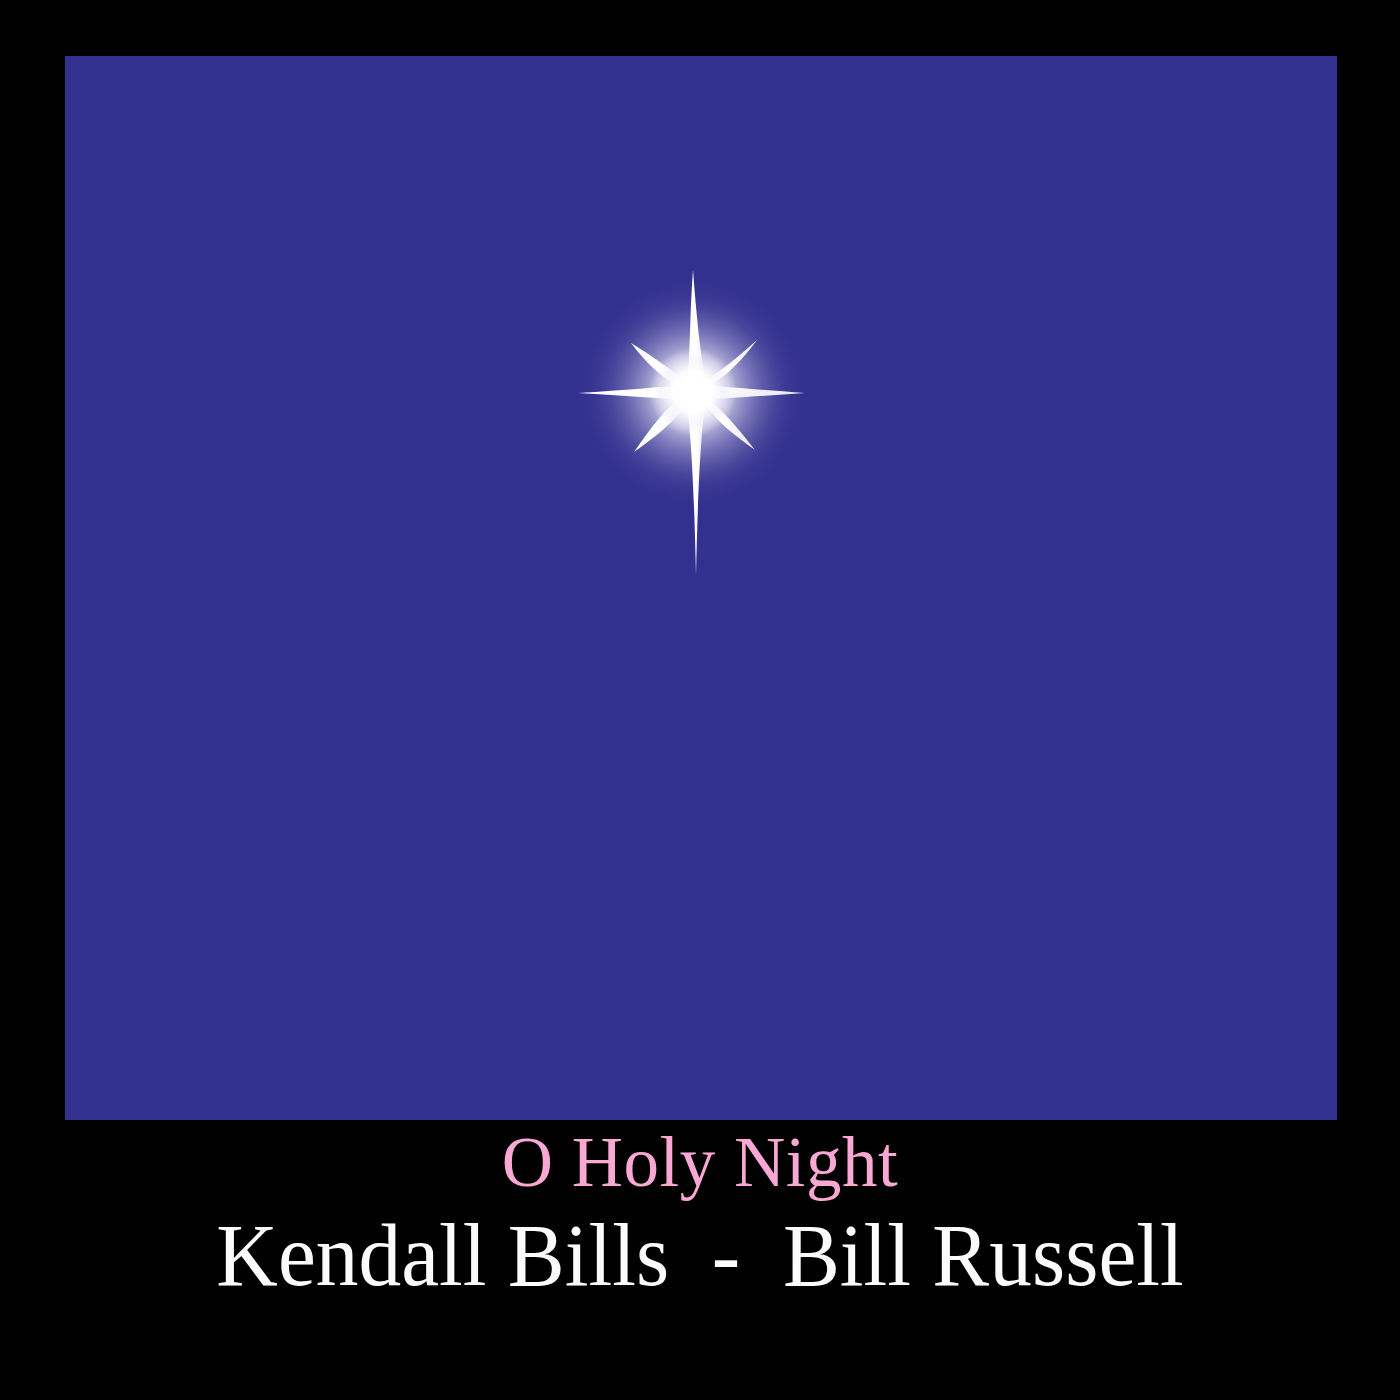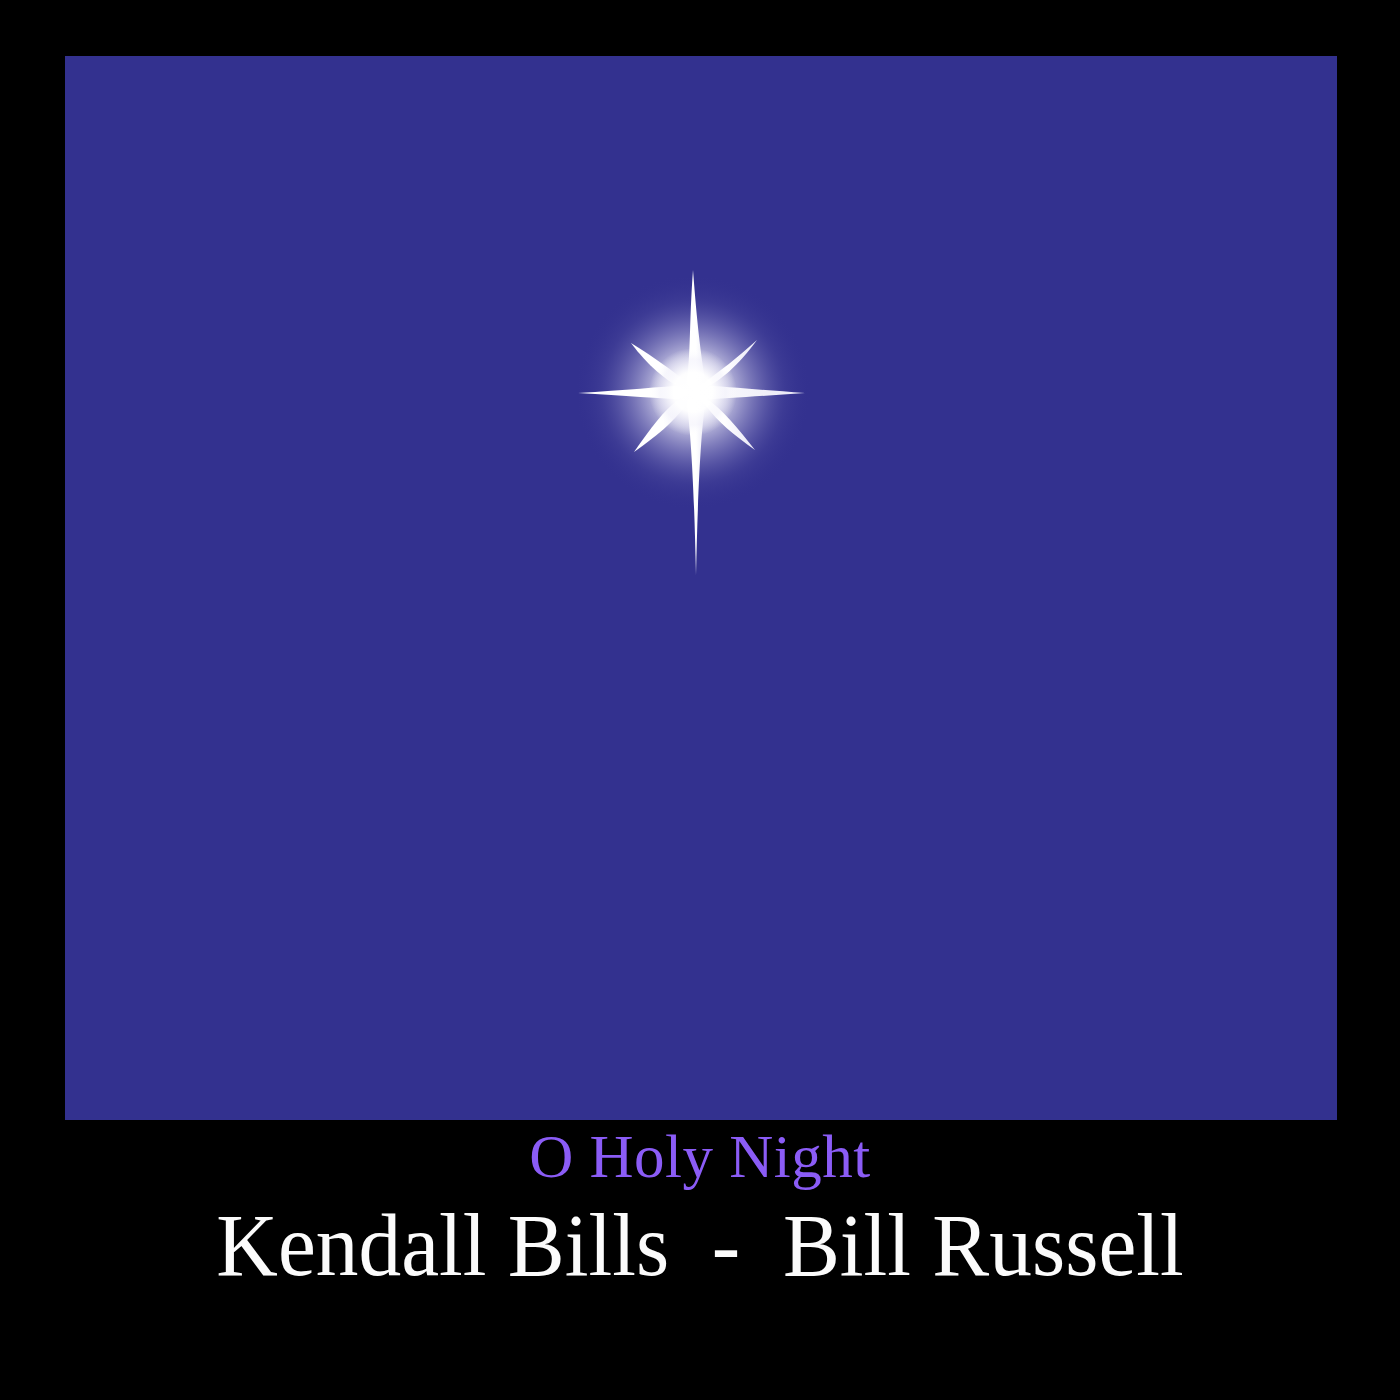--- a/index.html
+++ b/index.html
@@ -47,25 +47,25 @@
   #caption {
     position: absolute;
     left: 0;
     top: 1126px;
     width: 1400px;
     text-align: center;
     color: #ffffff;
   }
   #album-title {
     display: block;
-    font-size: 61px;
+    font-size: 71px;
     line-height: 1.02;
     font-weight: 400;
     letter-spacing: 0.5px;
-    color: #8b5cf6;
+    color: #f9a8d4;
     margin: 0;
     padding: 0;
     text-rendering: optimizeLegibility;
   }
   #artist-line {
     display: block;
     font-size: 88px;
     line-height: 1.04;
     font-weight: 400;
     letter-spacing: 0px;

